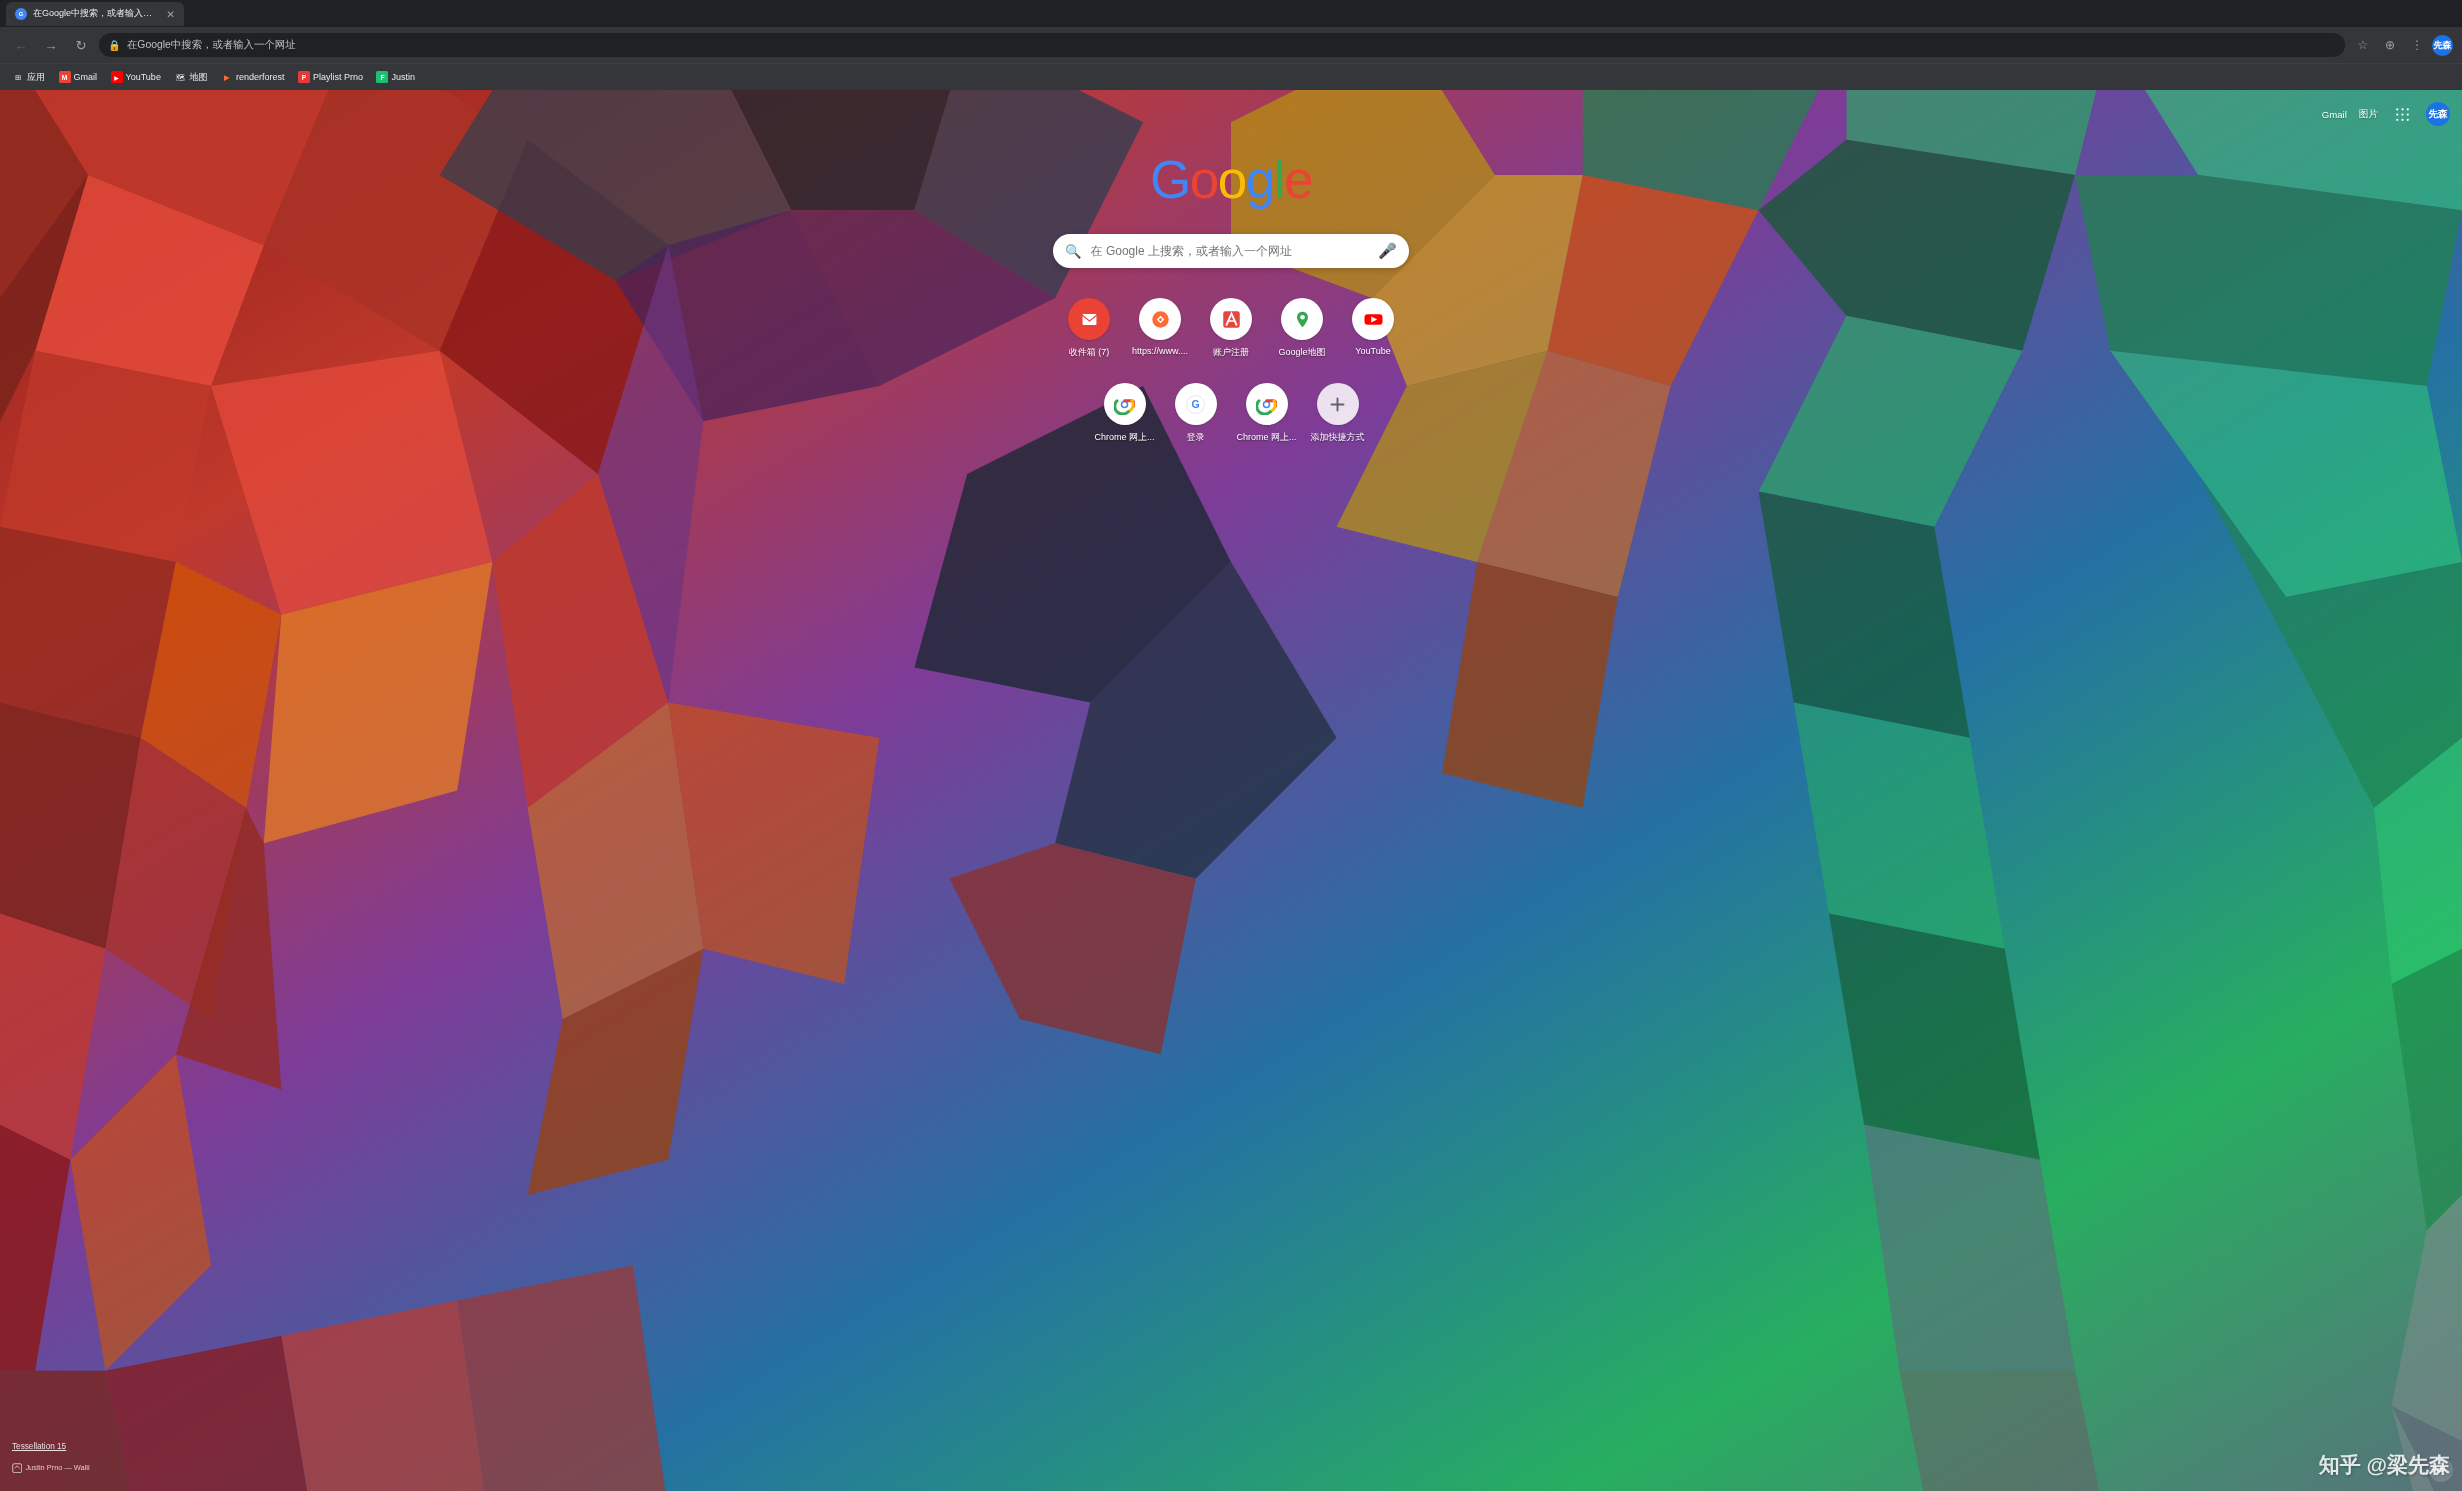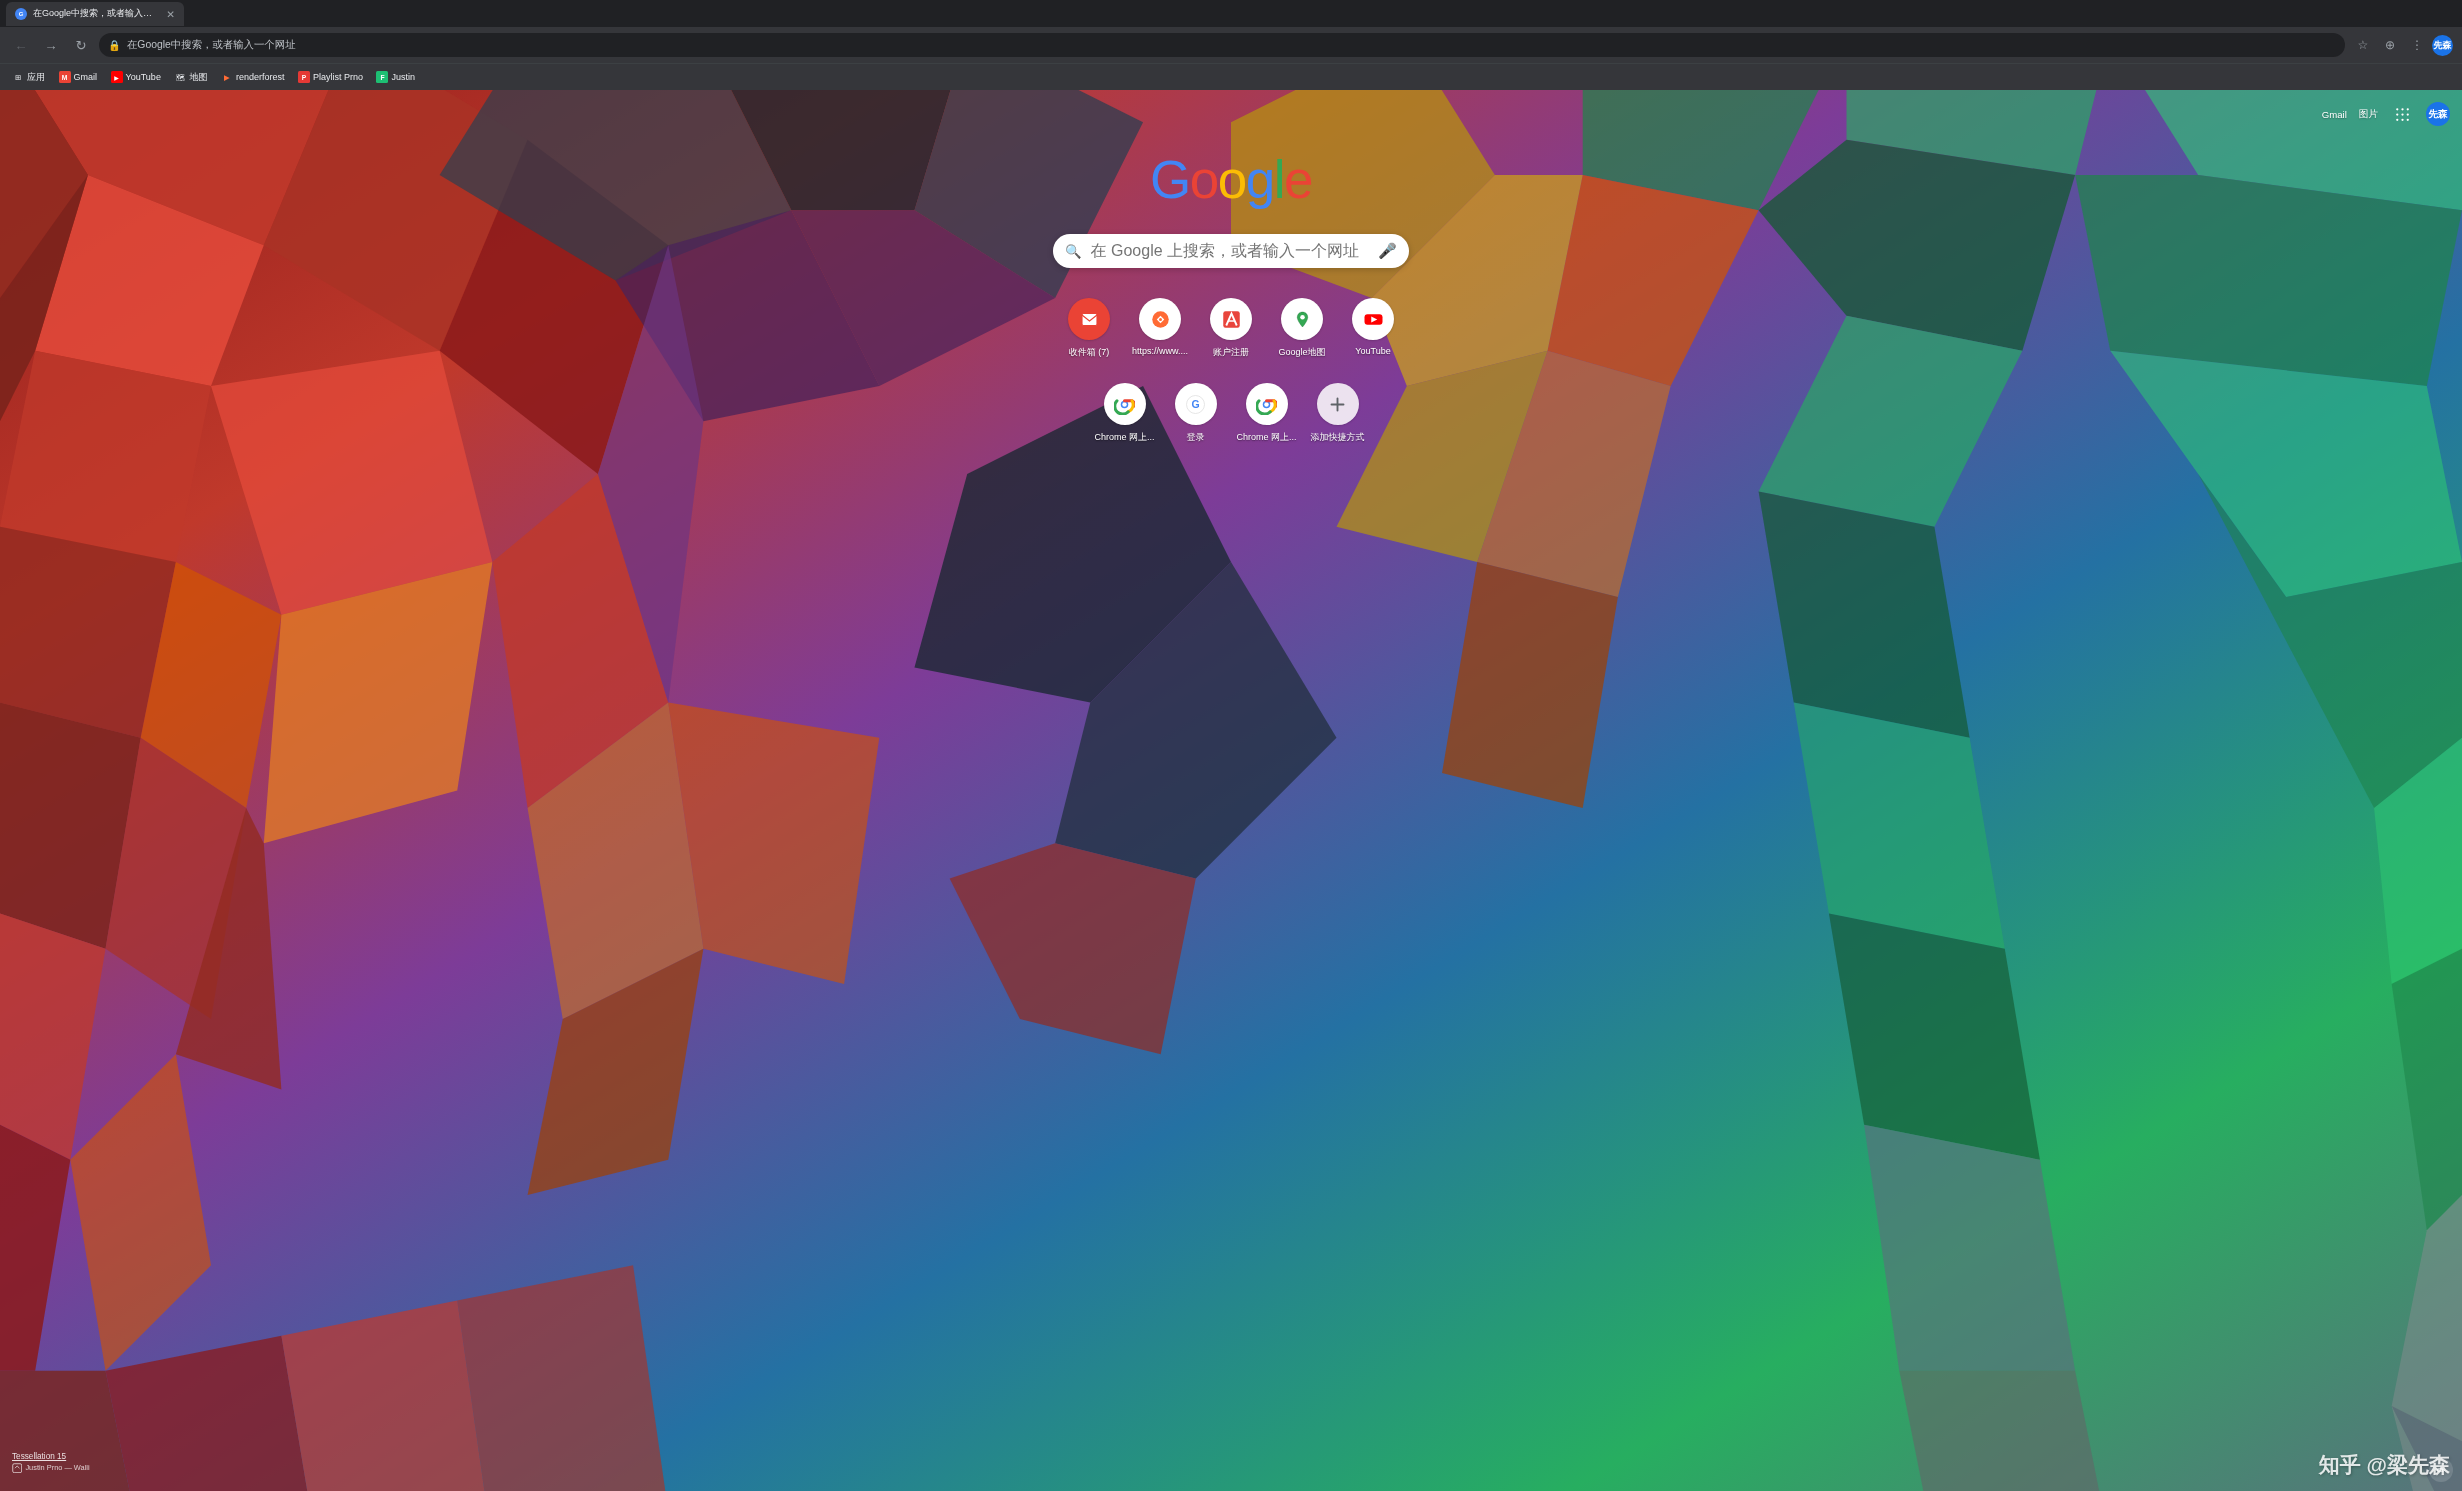--- a/index.html
+++ b/index.html
@@ -197,21 +197,21 @@
       align-items: center;
       padding: 0 12px;
       gap: 9px;
       box-shadow: 0 1.5px 6px rgba(0,0,0,0.2);
     }
     .search-icon { color: #9aa0a6; font-size: 13.3px; }
     .search-input {
       flex: 1;
       border: none;
       outline: none;
-      font-size: 16px;
+      font-size: 12px;
       color: #202124;
       background: transparent;
     }
     .mic-icon { color: #4285f4; font-size: 15px; cursor: pointer; }
 
     
     .shortcuts-grid {
       display: flex;
       gap: 12px;
       flex-wrap: wrap;
@@ -253,21 +253,21 @@
       max-width: 296px;
     }
 
     
     .ntp-bottom {
       position: absolute;
       bottom: 18px;
       left: 12px;
       display: flex;
       flex-direction: column;
-      gap: 2px;
+      gap: 12px;
     }
     .wallpaper-credit {
       color: rgba(255,255,255,0.85);
       font-size: 8.2px;
       text-decoration: underline;
       cursor: pointer;
     }
     .wallpaper-author {
       color: rgba(255,255,255,0.75);
       font-size: 7.4px;

